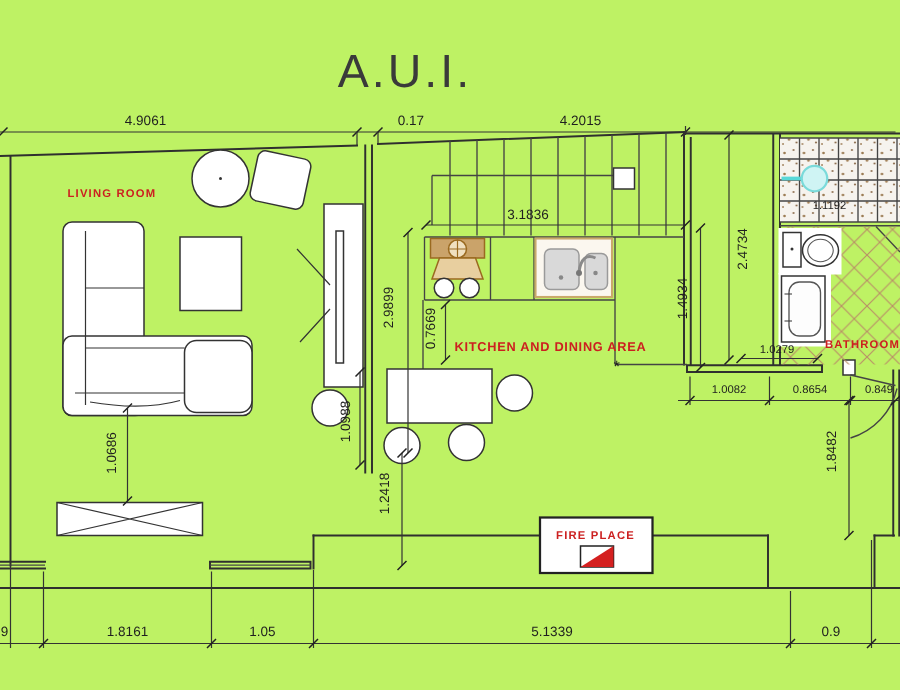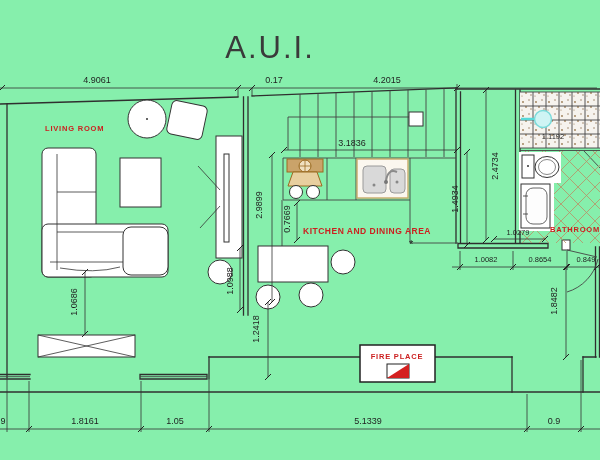--- a/index.html
+++ b/index.html
@@ -1,16 +1,16 @@
 <!DOCTYPE html>
 <html><head>
 <meta charset="utf-8">
 <style>
   html,body{margin:0;padding:0;background:#ffffff;}
-  #stage{position:relative;width:600px;height:460px;background:#86efac;overflow:hidden;}
+  #stage{position:relative;width:600px;height:460px;background:#bef264;overflow:hidden;}
   svg{position:absolute;left:0;top:0;}
   .title{font-family:"Liberation Sans",sans-serif;font-size:31px;fill:#3a3a3a;letter-spacing:2px;}
   .dimtext{font-family:"Liberation Sans",sans-serif;font-size:9px;fill:#1f1f1f;}
   .dimsmall{font-family:"Liberation Sans",sans-serif;font-size:7.5px;fill:#1f1f1f;}
   .roomlabel{font-family:"Liberation Sans",sans-serif;font-size:7.5px;letter-spacing:0.8px;font-weight:bold;}
   .klabel{font-family:"Liberation Sans",sans-serif;font-size:8.5px;letter-spacing:0.5px;font-weight:bold;}
   .wall{stroke:#2f2f2f;stroke-width:1.3;fill:none;stroke-linecap:square;}
   .thin{stroke:#444;stroke-width:0.9;fill:none;}
   .dim{stroke:#333;stroke-width:0.8;fill:none;}
   .tick{stroke:#222;stroke-width:1;fill:none;}

